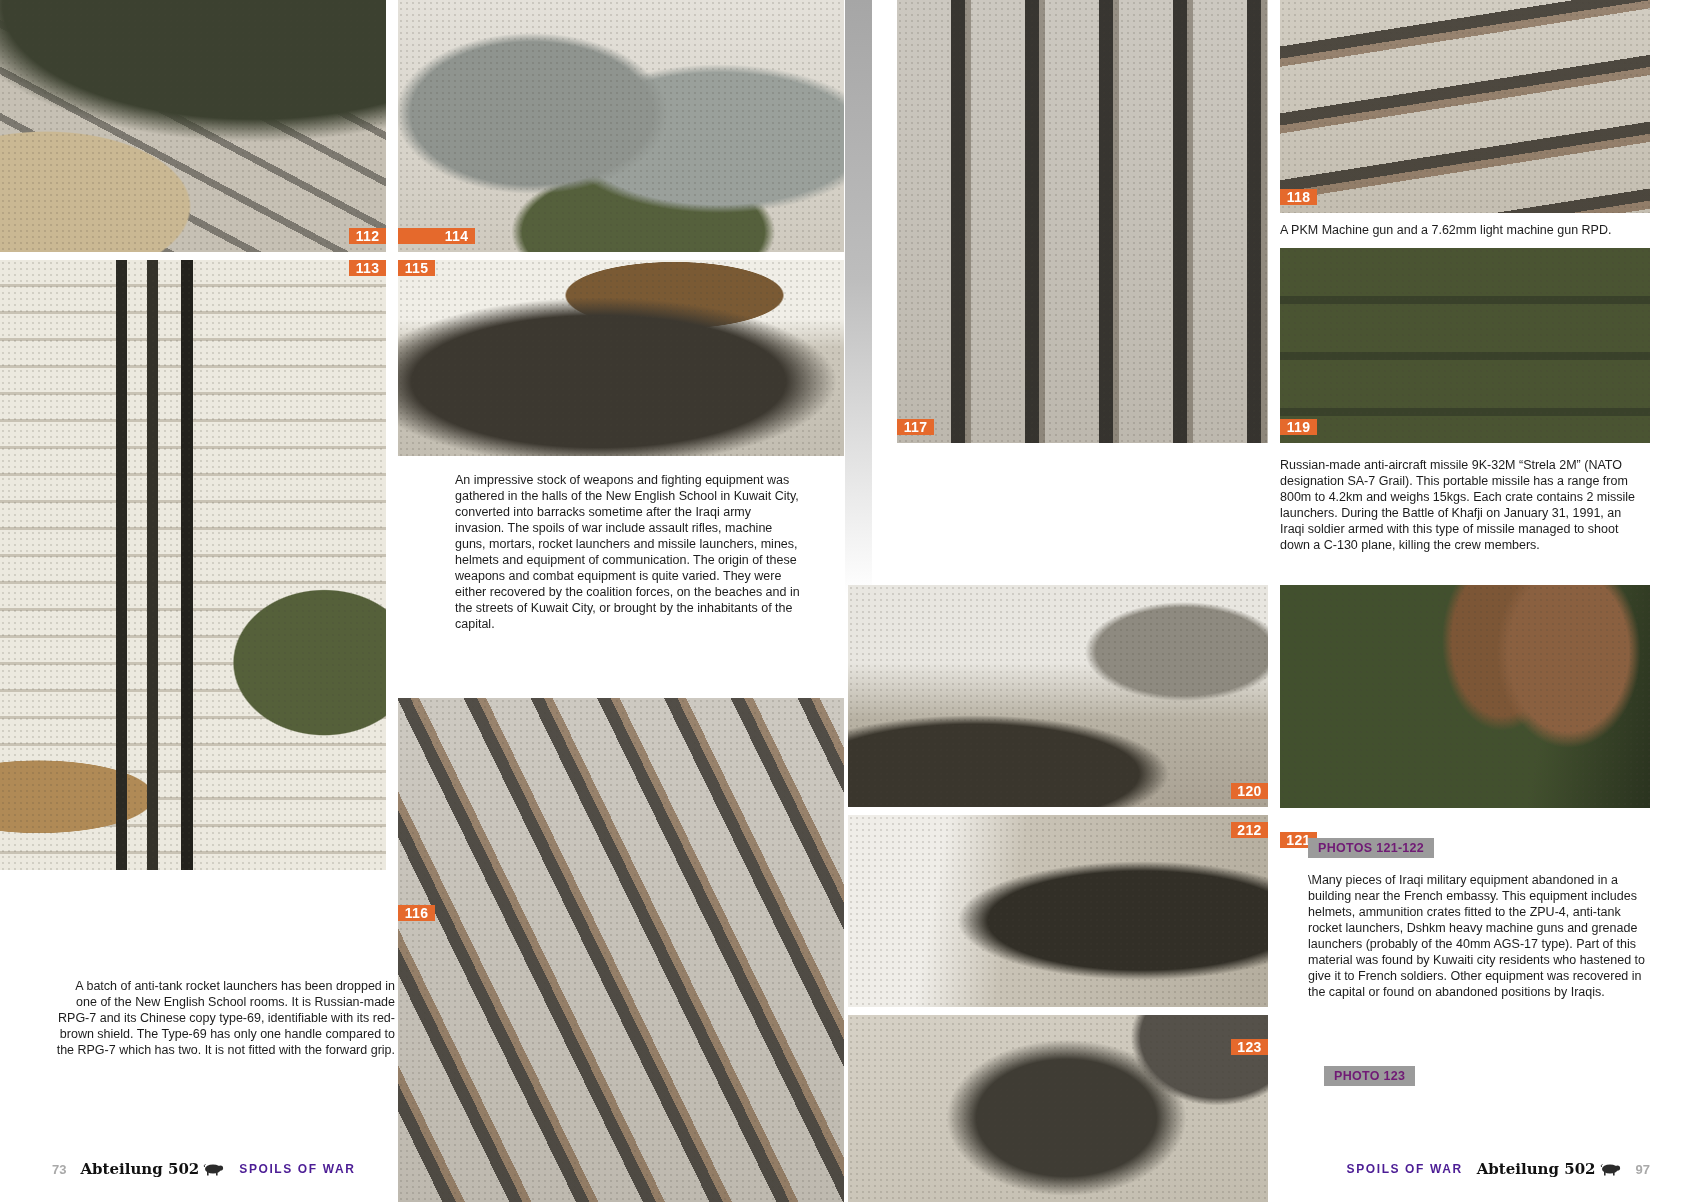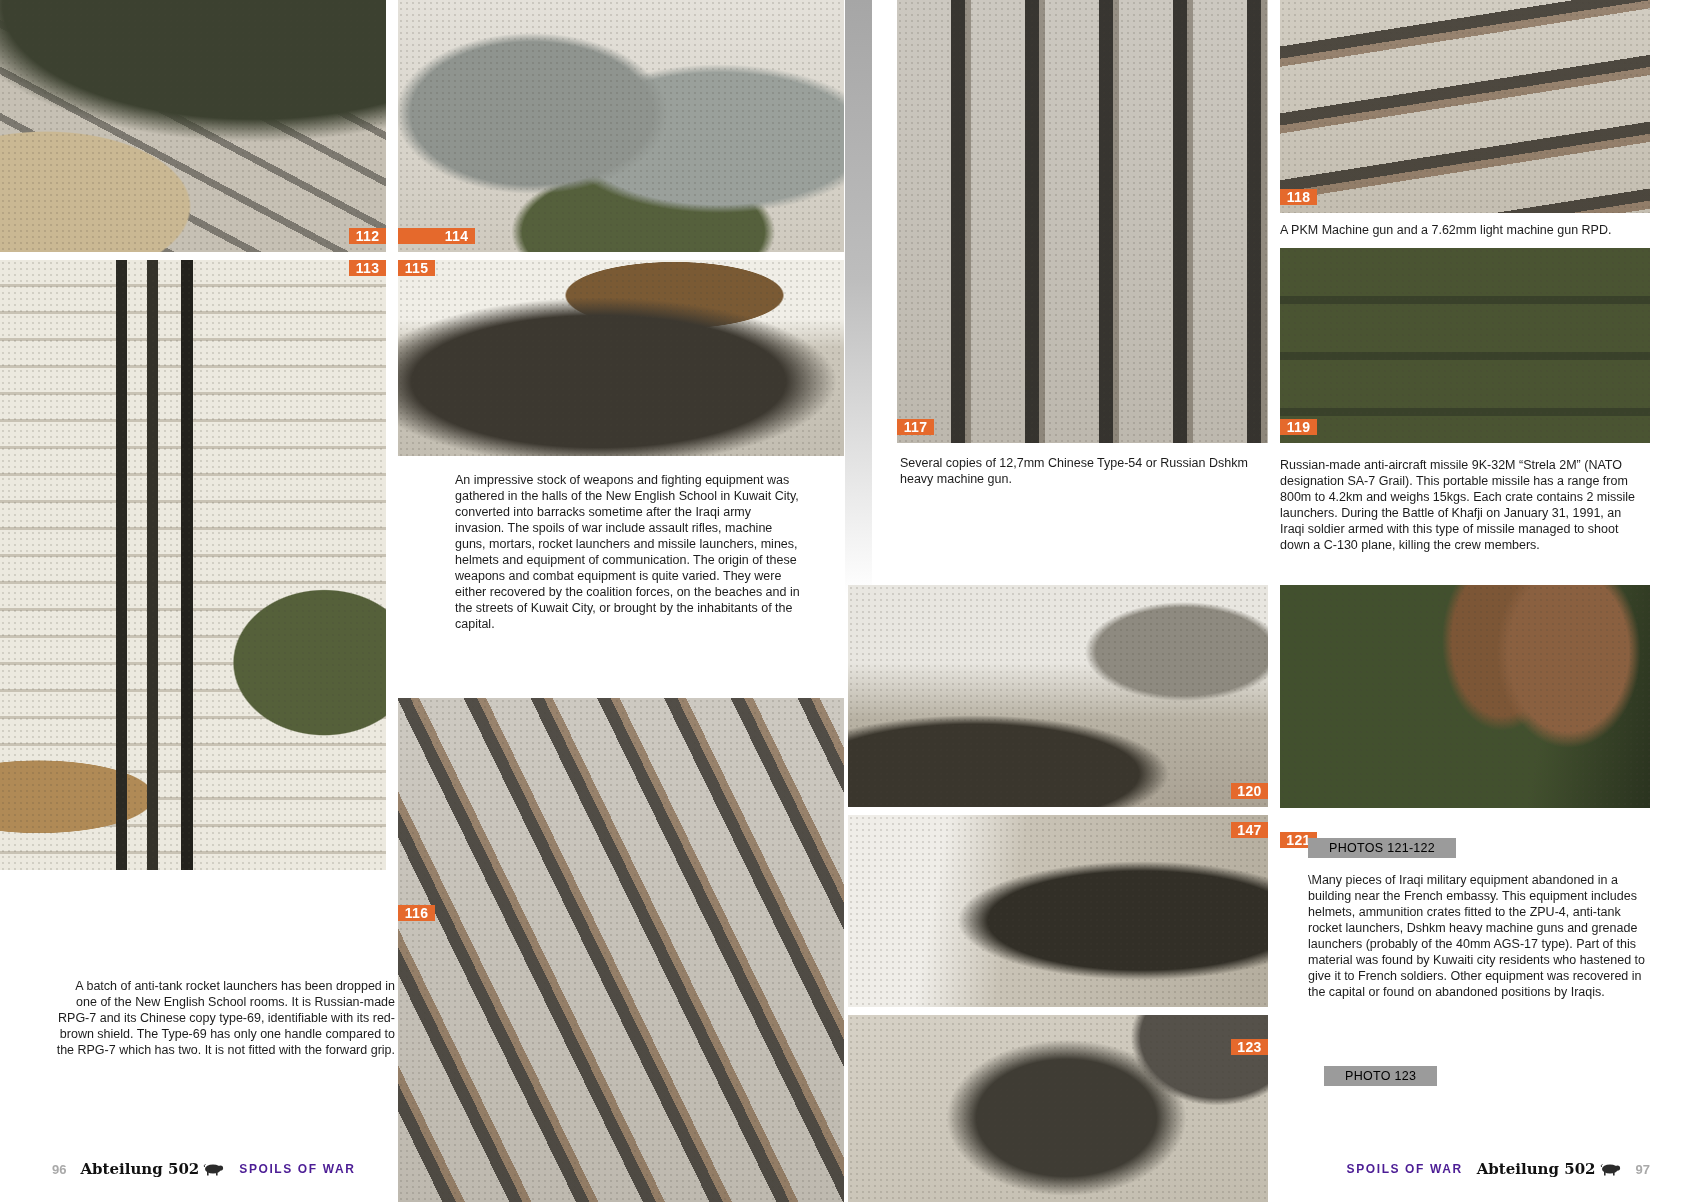--- a/index.html
+++ b/index.html
@@ -66,22 +66,22 @@
   
   .gutter{position:absolute;left:845px;top:0;width:27px;height:620px;
     background:linear-gradient(to bottom,#a6a6a6 0,#bdbdbd 45%,rgba(255,255,255,0) 96%);}
   
   .badge{position:absolute;width:37px;height:16px;background:var(--badge-orange,#e5692c);
     color:#fff;font-weight:bold;font-size:14px;display:flex;align-items:center;justify-content:center;
     letter-spacing:.3px;}
   
   .cap{position:absolute;font-size:12.5px;line-height:16px;color:#1c1c1c;}
   .cap.right{text-align:right;}
-  .slabel{position:absolute;background:var(--label-gray,#9b9b9b);color:#000000;
-    font-weight:normal;font-size:12.5px;line-height:20px;padding:0 21px;letter-spacing:.3px;}
+  .slabel{position:absolute;background:var(--label-gray,#9b9b9b);color:#701a75;
+    font-weight:bold;font-size:12.5px;line-height:20px;padding:0 10px;letter-spacing:.3px;}
   
   .footer{position:absolute;display:flex;align-items:center;gap:14px;font-size:12px;}
   .pagenum{color:#a9a9a9;font-weight:bold;font-size:13px;}
   .sectname{color:#4c1d95;font-weight:bold;letter-spacing:1.6px;font-size:12px;}
   .brand{font-family:"DejaVu Serif","Liberation Serif",serif;font-weight:bold;font-size:15px;
     color:#111;display:flex;align-items:center;gap:4px;white-space:nowrap;}
   .brand svg{display:block;}
 </style>
 </head>
 <body>
@@ -104,27 +104,26 @@
 
   <div class="cap" style="left:455px;top:472px;width:348px;">An impressive stock of weapons and fighting equipment was gathered in the halls of the New English School in Kuwait City, converted into barracks sometime after the Iraqi army invasion. The spoils of war include assault rifles, machine guns, mortars, rocket launchers and missile launchers, mines, helmets and equipment of communication. The origin of these weapons and combat equipment is quite varied. They were either recovered by the coalition forces, on the beaches and in the streets of Kuwait City, or brought by the inhabitants of the capital.</div>
 
   <div class="photo ph116" style="left:398px;top:698px;width:446px;height:504px;"></div>
   <div class="badge" style="left:398px;top:905px;">116</div>
 
   <div class="gutter"></div>
 
   <div class="photo ph117" style="left:897px;top:0;width:371px;height:443px;"></div>
   <div class="badge" style="left:897px;top:419px;">117</div>
-  <div class="cap" style="left:900px;top:455px;width:350px;">Several copies of 12,7mm Chinese Type-54 or Russian Dshkm heavy machine gun.</div>
 
   <div class="photo ph120" style="left:848px;top:585px;width:420px;height:222px;"></div>
   <div class="badge" style="left:1231px;top:783px;">120</div>
 
   <div class="photo ph122" style="left:848px;top:815px;width:420px;height:192px;"></div>
-  <div class="badge" style="left:1231px;top:822px;">147</div>
+  <div class="badge" style="left:1231px;top:822px;">212</div>
 
   <div class="photo ph123" style="left:848px;top:1015px;width:420px;height:187px;"></div>
   <div class="badge" style="left:1231px;top:1015px;margin-top:24px;">123</div>
 
   <div class="photo ph118" style="left:1280px;top:0;width:370px;height:213px;"></div>
   <div class="badge" style="left:1280px;top:189px;">118</div>
   <div class="cap" style="left:1280px;top:222px;width:370px;">A PKM Machine gun and a 7.62mm light machine gun RPD.</div>
 
   <div class="photo ph119" style="left:1280px;top:248px;width:370px;height:195px;"></div>
   <div class="badge" style="left:1280px;top:419px;">119</div>
@@ -132,21 +131,21 @@
 
   <div class="photo ph121" style="left:1280px;top:585px;width:370px;height:223px;"></div>
   <div class="badge" style="left:1280px;top:784px;margin-top:48px;">121</div>
 
   <div class="slabel" style="left:1308px;top:838px;">PHOTOS 121-122</div>
   <div class="cap" style="left:1308px;top:872px;width:342px;">\Many pieces of Iraqi military equipment abandoned in a building near the French embassy. This equipment includes helmets, ammunition crates fitted to the ZPU-4, anti-tank rocket launchers, Dshkm heavy machine guns and grenade launchers (probably of the 40mm AGS-17 type). Part of this material was found by Kuwaiti city residents who hastened to give it to French soldiers. Other equipment was recovered in the capital or found on abandoned positions by Iraqis.</div>
 
   <div class="slabel" style="left:1308px;top:1066px;margin-left:16px;">PHOTO 123</div>
 
   <div class="footer" style="left:52px;top:1160px;">
-    <span class="pagenum">96</span>
+    <span class="pagenum">73</span>
     <span class="brand">
       <span>Abteilung 502</span>
       <svg width="22" height="13" viewBox="0 0 22 13">
         <ellipse cx="10" cy="6" rx="8" ry="4.5" fill="#2b2b2b"></ellipse>
         <circle cx="17.5" cy="5" r="2.6" fill="#2b2b2b"></circle>
         <rect x="4" y="9" width="1.6" height="3.5" fill="#2b2b2b"></rect>
         <rect x="13" y="9" width="1.6" height="3.5" fill="#2b2b2b"></rect>
         <path d="M1.5 4 Q0.5 2 2.5 1.5" stroke="#2b2b2b" stroke-width="1" fill="none"></path>
       </svg>
     </span>

